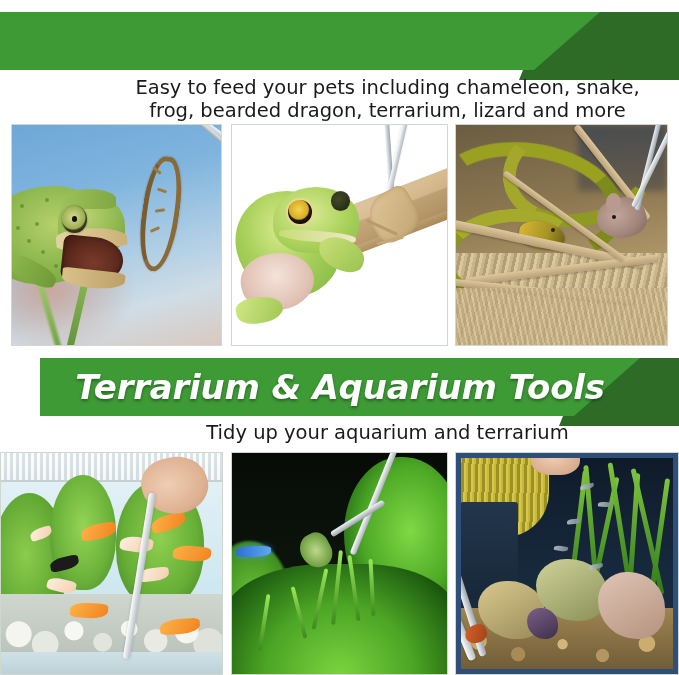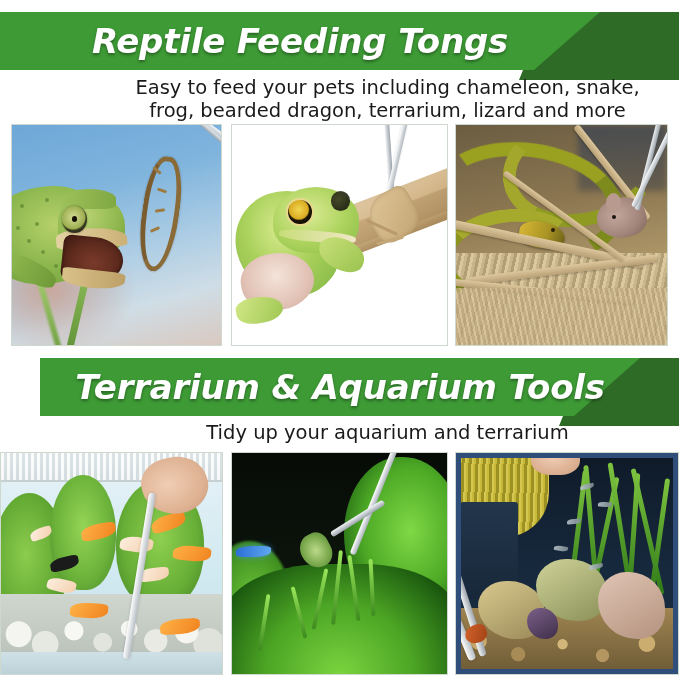--- a/index.html
+++ b/index.html
@@ -258,21 +258,20 @@
   .p6 .minifish{position:absolute;width:14px;height:5px;background:linear-gradient(90deg,#b8c4c9,#7d8b92);border-radius:50% 10% 50% 10%;opacity:.9;}
 </style>
 </head>
 <body>
 
 <div class="page">
 
   <div class="banner" style="top:12px;">
     <div class="dark"></div>
     <div class="light"></div>
-    <div class="title">Reptile Feeding Tongs</div>
   </div>
 
   <div class="subtitle" style="top:76px;">Easy to feed your pets including chameleon, snake,</div>
   <div class="subtitle" style="top:99px;">frog, bearded dragon, terrarium, lizard and more</div>
 
   <div class="photo p1" style="left:11px;top:124px;width:211px;height:222px;">
     <div class="scene">
       <div class="sky"></div>
         <div class="blur1"></div>
       <div class="stem2"></div>

